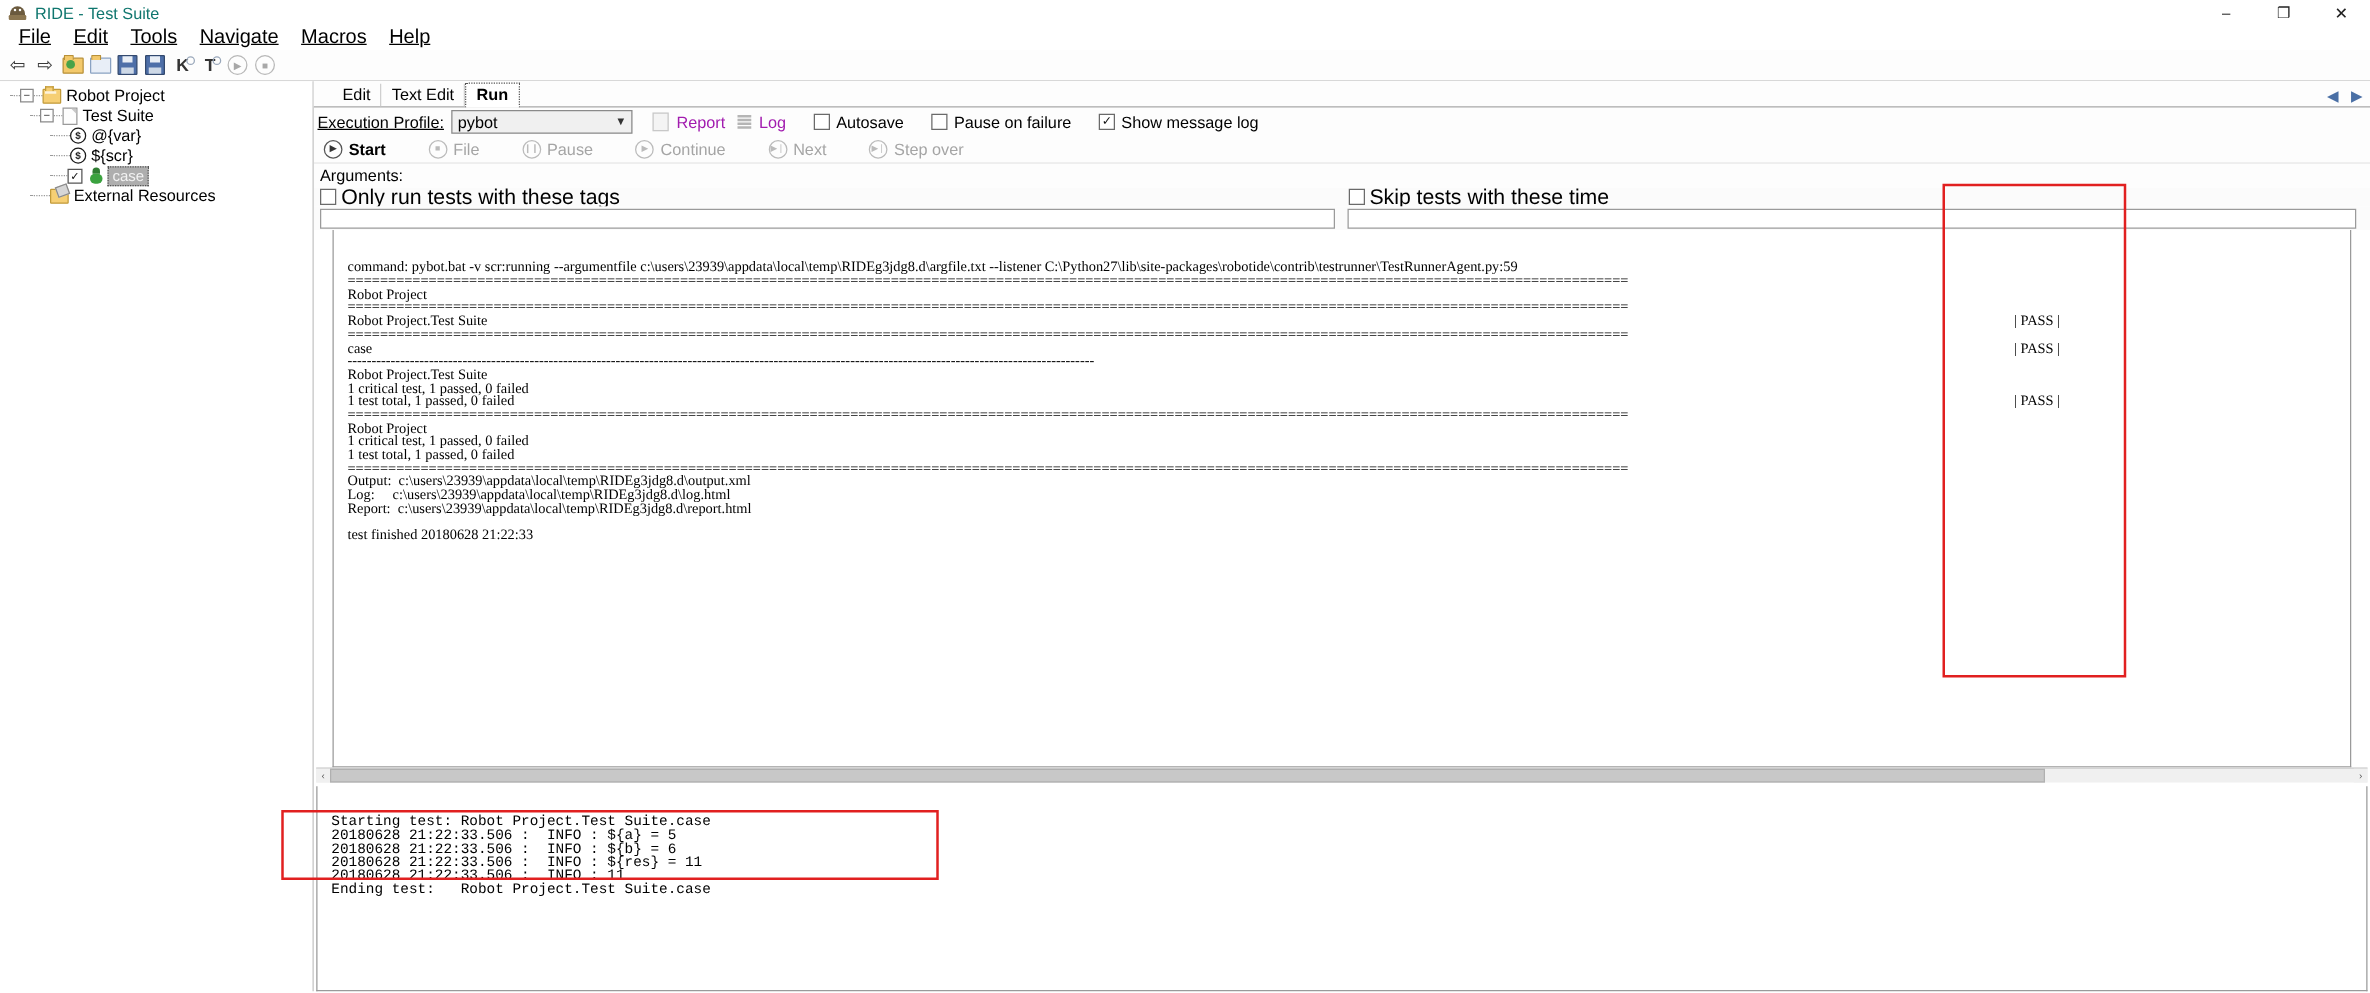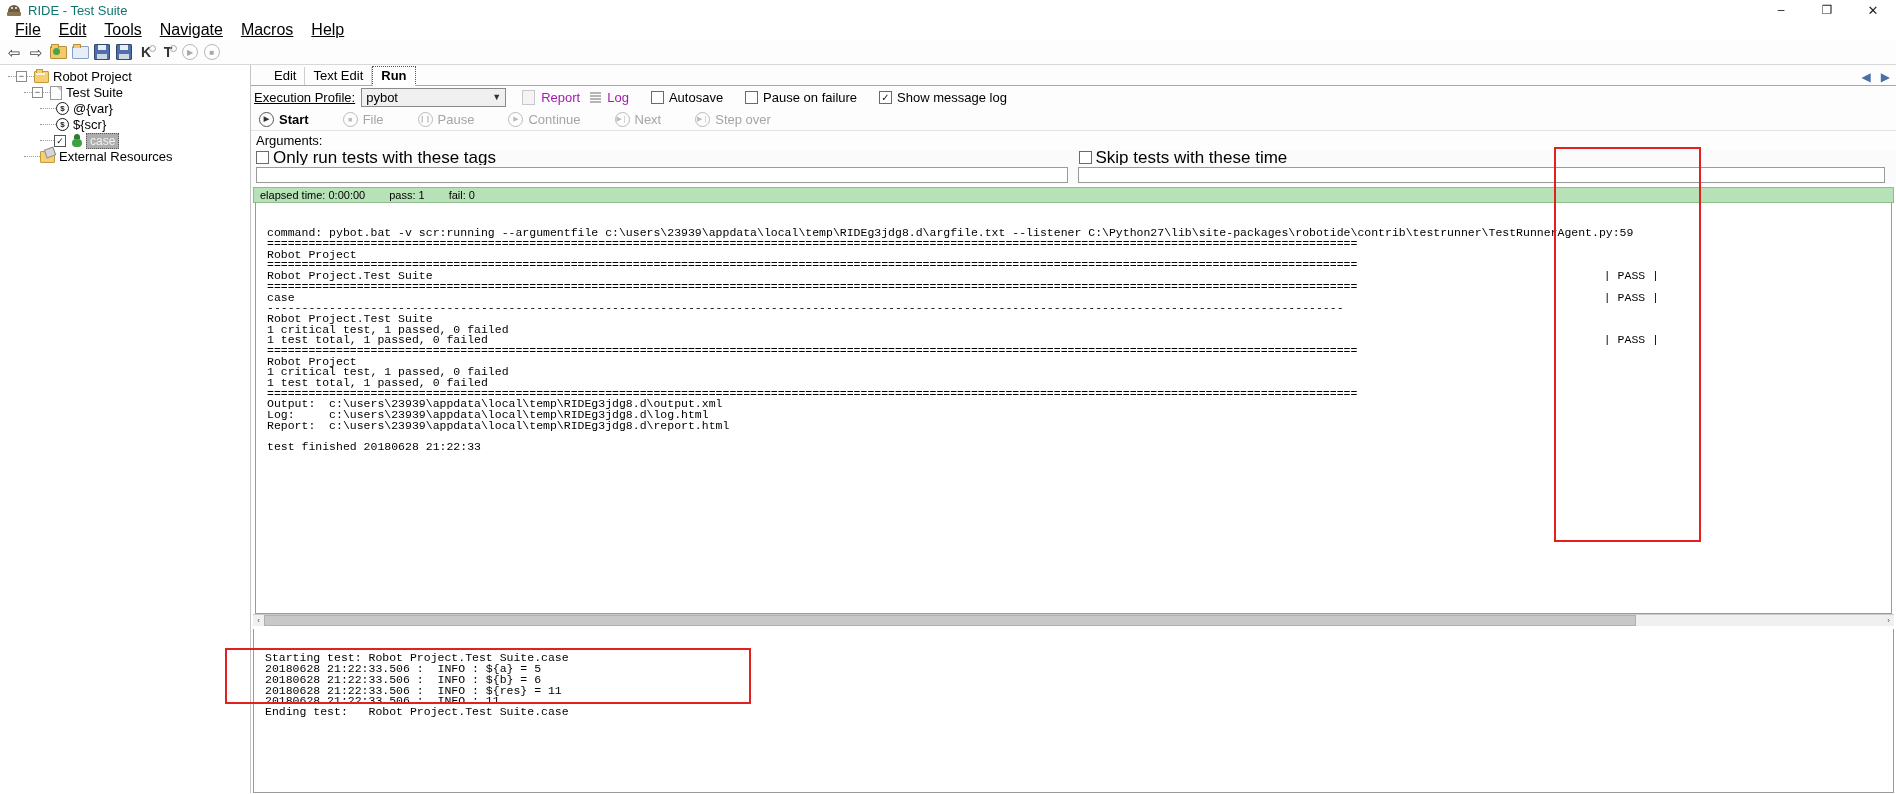--- a/index.html
+++ b/index.html
@@ -480,27 +480,22 @@
     </div>
     <div class="tagrow" style="height:19px">
       <div class="tagcol" style="padding-left:5px">
         <div class="taginput" style="width:810px"></div>
       </div>
       <div class="tagcol" style="padding-left:3px">
         <div class="taginput" style="width:805px"></div>
       </div>
     </div>
 
-    <div class="statusbar" style="margin:3px 2px 0 2px;">
-      <span>elapsed time: 0:00:00</span>
-      <span>pass: 1</span>
-      <span>fail: 0</span>
-    </div>
-
-    <div class="console" style="margin:0 4px;">
+
+    <div class="console" style="margin:0 15px;font-family:Liberation Serif, serif;">
       <div class="console-inner" id="console-lines"><div class="line">command: pybot.bat -v scr:running --argumentfile c:\users\23939\appdata\local\temp\RIDEg3jdg8.d\argfile.txt --listener C:\Python27\lib\site-packages\robotide\contrib\testrunner\TestRunnerAgent.py:59</div><div class="line">==============================================================================================================================================================</div><div class="line">Robot Project</div><div class="line">==============================================================================================================================================================</div><div class="line">Robot Project.Test Suite</div><div class="line">==============================================================================================================================================================</div><div class="line">case</div><div class="line">------------------------------------------------------------------------------------------------------------------------------------------------------------</div><div class="line">Robot Project.Test Suite</div><div class="line">1 critical test, 1 passed, 0 failed</div><div class="line">1 test total, 1 passed, 0 failed</div><div class="line">==============================================================================================================================================================</div><div class="line">Robot Project</div><div class="line">1 critical test, 1 passed, 0 failed</div><div class="line">1 test total, 1 passed, 0 failed</div><div class="line">==============================================================================================================================================================</div><div class="line">Output:  c:\users\23939\appdata\local\temp\RIDEg3jdg8.d\output.xml</div><div class="line">Log:     c:\users\23939\appdata\local\temp\RIDEg3jdg8.d\log.html</div><div class="line">Report:  c:\users\23939\appdata\local\temp\RIDEg3jdg8.d\report.html</div><div class="line"></div><div class="line">test finished 20180628 21:22:33</div></div>
       <div id="pass-markers"><div class="pass" style="top: 68.2px; right: 232px;">| PASS |</div><div class="pass" style="top: 89.6px; right: 232px;">| PASS |</div><div class="pass" style="top: 132.4px; right: 232px;">| PASS |</div></div>
     </div>
 
     <div class="hsb" style="margin:0 2px;">
       <span class="arrowL">‹</span>
       <span class="thumb" style="width:1370px"></span>
       <span class="arrowR" style="position:absolute;right:0">›</span>
     </div>
 

